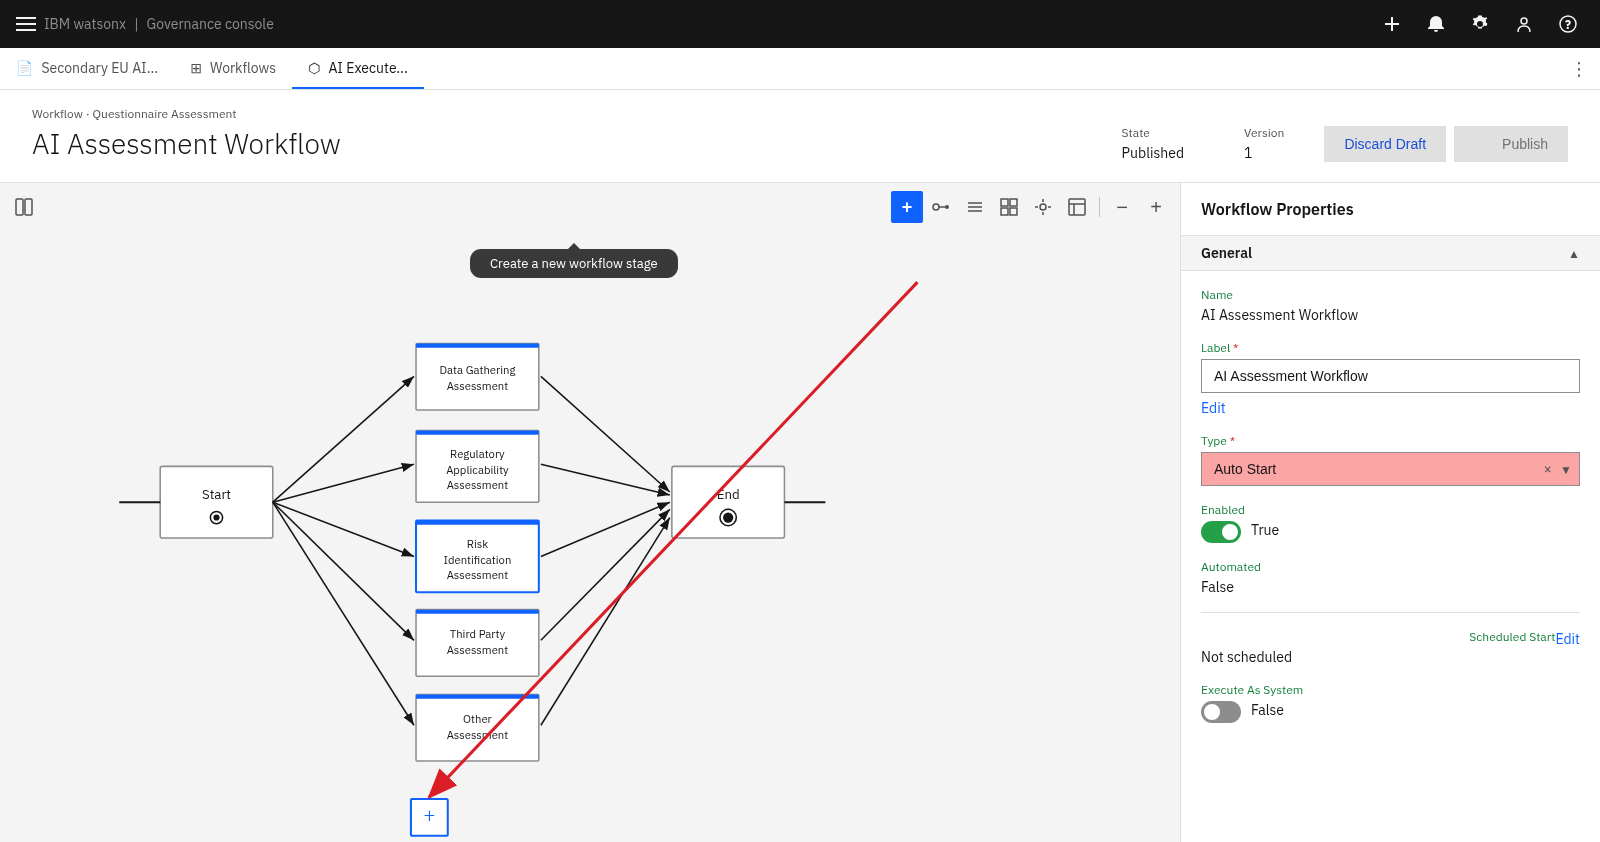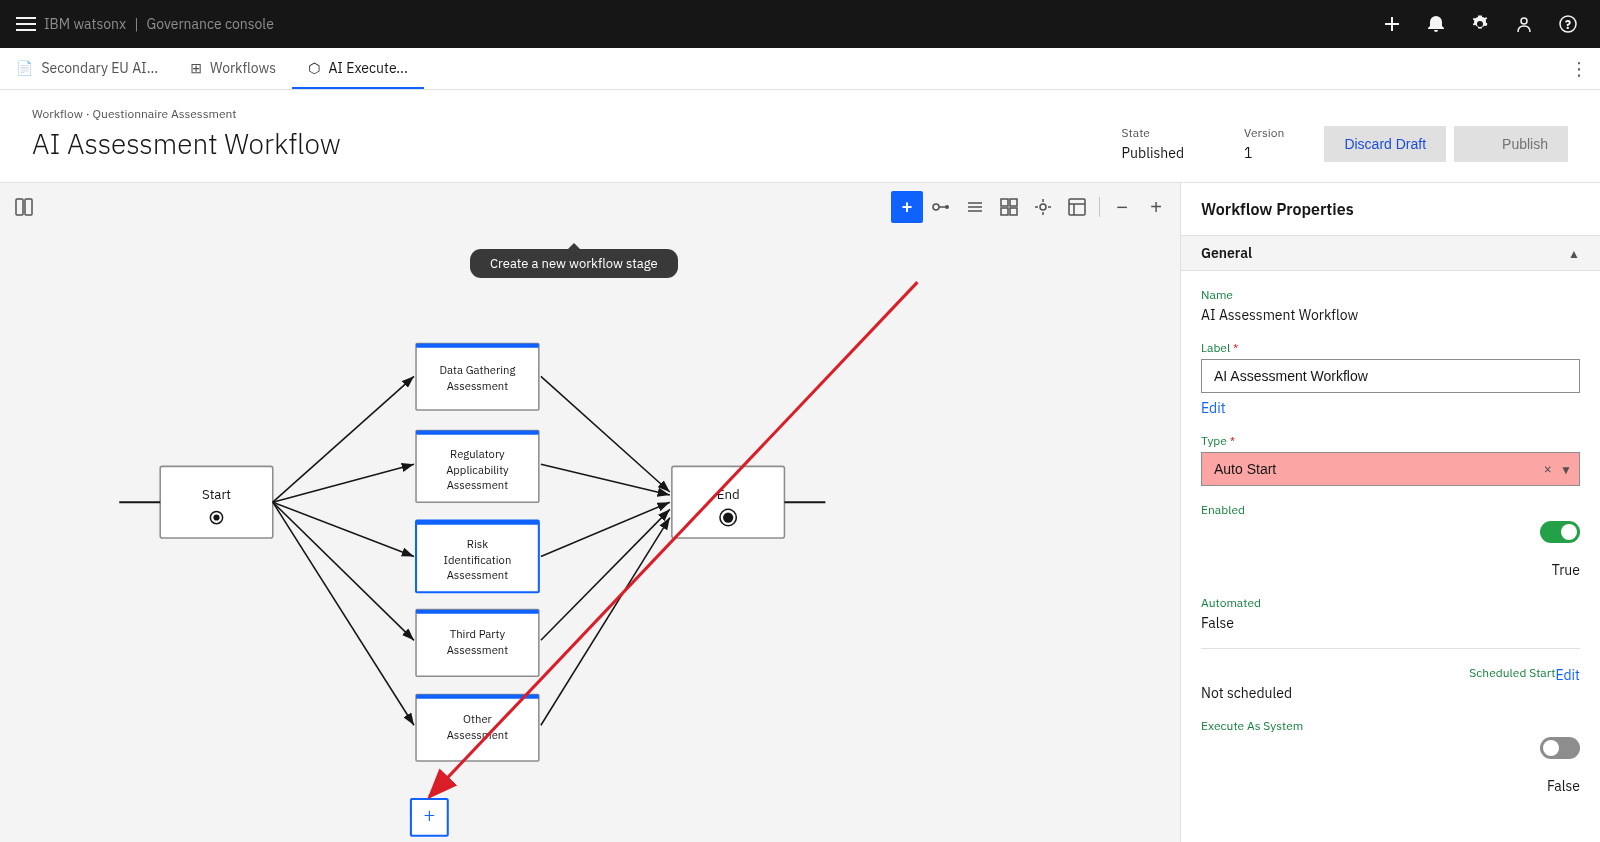--- a/index.html
+++ b/index.html
@@ -125,21 +125,21 @@
     }
     .select-arrow {
       position: absolute; right: 8px; top: 50%; transform: translateY(-50%);
       font-size: 12px; pointer-events: none; color: #525252;
     }
     .select-clear {
       position: absolute; right: 28px; top: 50%; transform: translateY(-50%);
       font-size: 14px; color: #525252; cursor: pointer;
     }
 
-    .toggle-row { display: flex; align-items: flex-end; gap: 18px; flex-direction: column; }
+    .toggle-row { display: flex; align-items: flex-start; gap: 10px; }
     .toggle {
       width: 40px; height: 22px; border-radius: 11px; position: relative; cursor: pointer;
       background: #24a148;
     }
     .toggle-off { background: #8d8d8d; }
     .toggle-thumb {
       position: absolute; top: 3px; right: 3px; width: 16px; height: 16px;
       border-radius: 50%; background: #fff;
     }
     .toggle-thumb-off { right: auto; left: 3px; }

